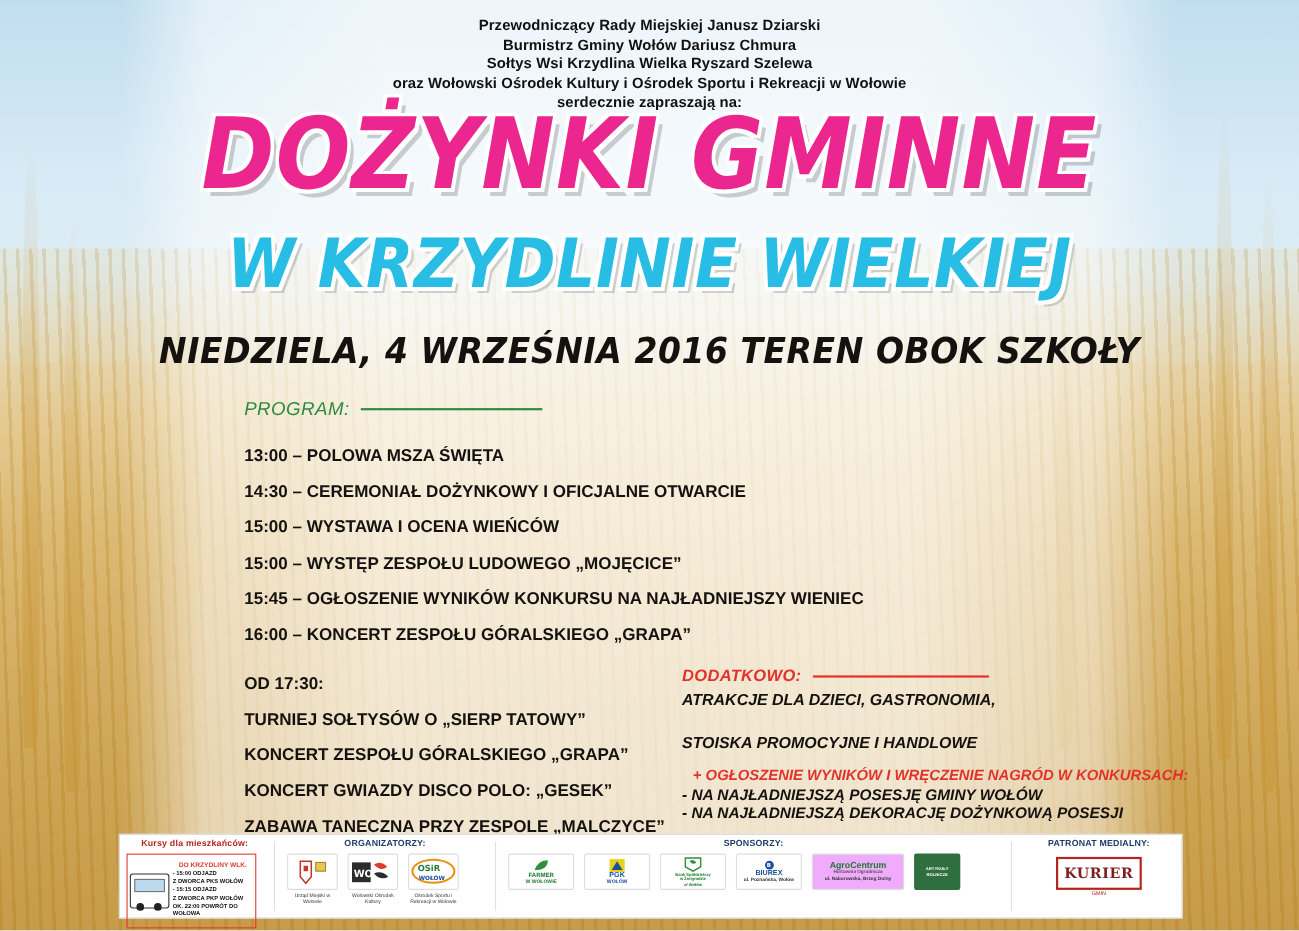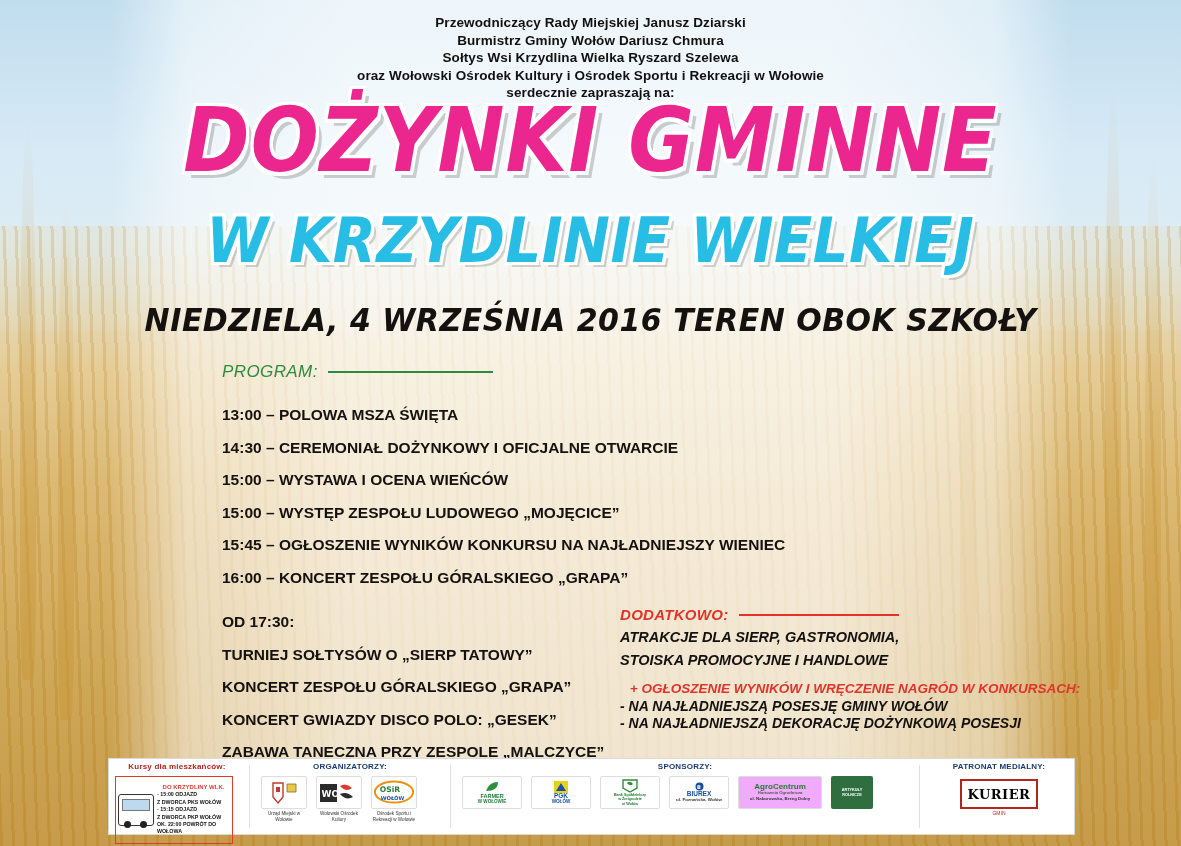--- a/index.html
+++ b/index.html
@@ -343,21 +343,21 @@
     background: #e0e0e0;
     margin: 6px 4px;
   }
   .sponsor .logo { width: 62px; }
   .sponsor .logo .mark { width: 60px; }
 
   .kurier {
     width: 74px;
     height: 26px;
     border: 2px solid #b3261e;
-    color: #000000;
+    color: #7f1d1d;
     font-family: "DejaVu Serif", serif;
     font-weight: bold;
     font-size: 13px;
     display: flex;
     align-items: center;
     justify-content: center;
     letter-spacing: 0.5px;
   }
 </style>
 </head>
@@ -408,22 +408,22 @@
         <div class="item">KONCERT  GWIAZDY DISCO POLO: „GESEK”</div>
         <div class="item">ZABAWA TANECZNA PRZY ZESPOLE „MALCZYCE”</div>
       </div>
     </div>
 
     <div class="extra-block">
       <div class="extra-head">
         <span>DODATKOWO:</span>
         <span class="rule"></span>
       </div>
-      <div class="extra-line">ATRAKCJE DLA SIERP, GASTRONOMIA,</div>
-      <div class="extra-line" style="margin-top:2px">STOISKA PROMOCYJNE I HANDLOWE</div>
+      <div class="extra-line">ATRAKCJE DLA DZIECI, GASTRONOMIA,</div>
+      <div class="extra-line" style="margin-top:18px">STOISKA PROMOCYJNE I HANDLOWE</div>
       <div class="extra-award-head">+ OGŁOSZENIE WYNIKÓW I WRĘCZENIE NAGRÓD W KONKURSACH:</div>
       <div class="extra-award">- NA NAJŁADNIEJSZĄ POSESJĘ GMINY WOŁÓW</div>
       <div class="extra-award">- NA NAJŁADNIEJSZĄ DEKORACJĘ DOŻYNKOWĄ POSESJI</div>
     </div>
 
     <div class="bottom-bar">
 
       <div class="bb-section" style="width:136px;">
         <div class="bb-title red">Kursy  dla mieszkańców:</div>
         <div class="bus-box">

